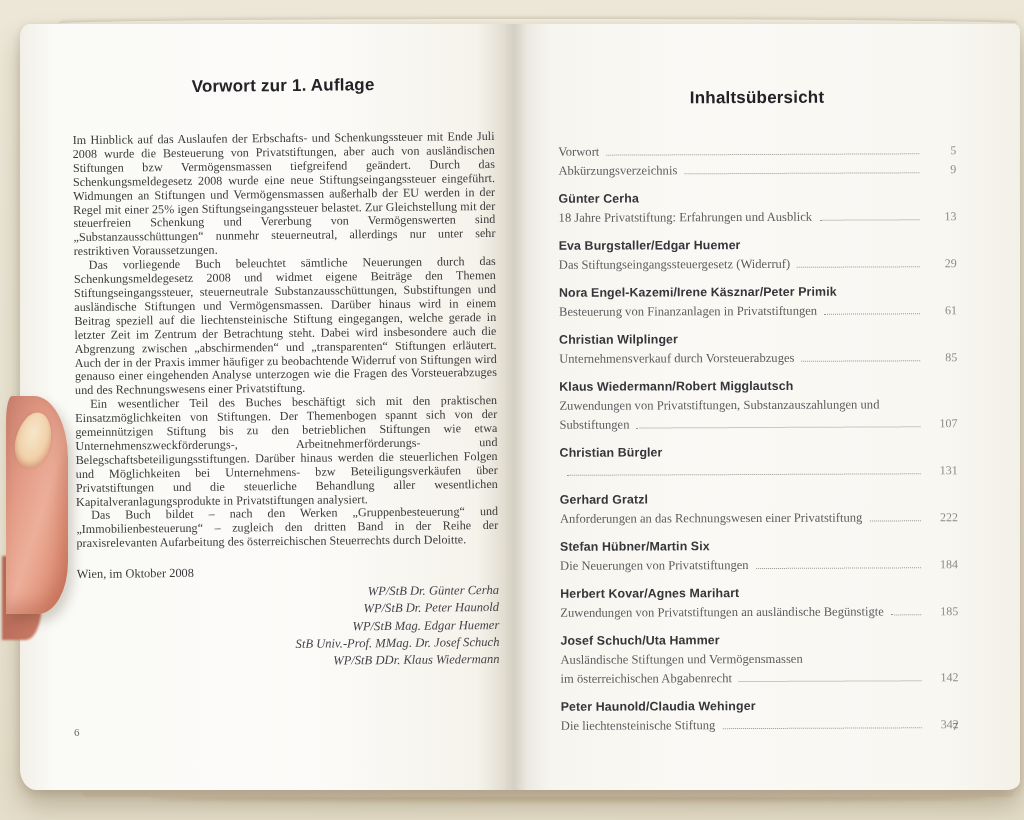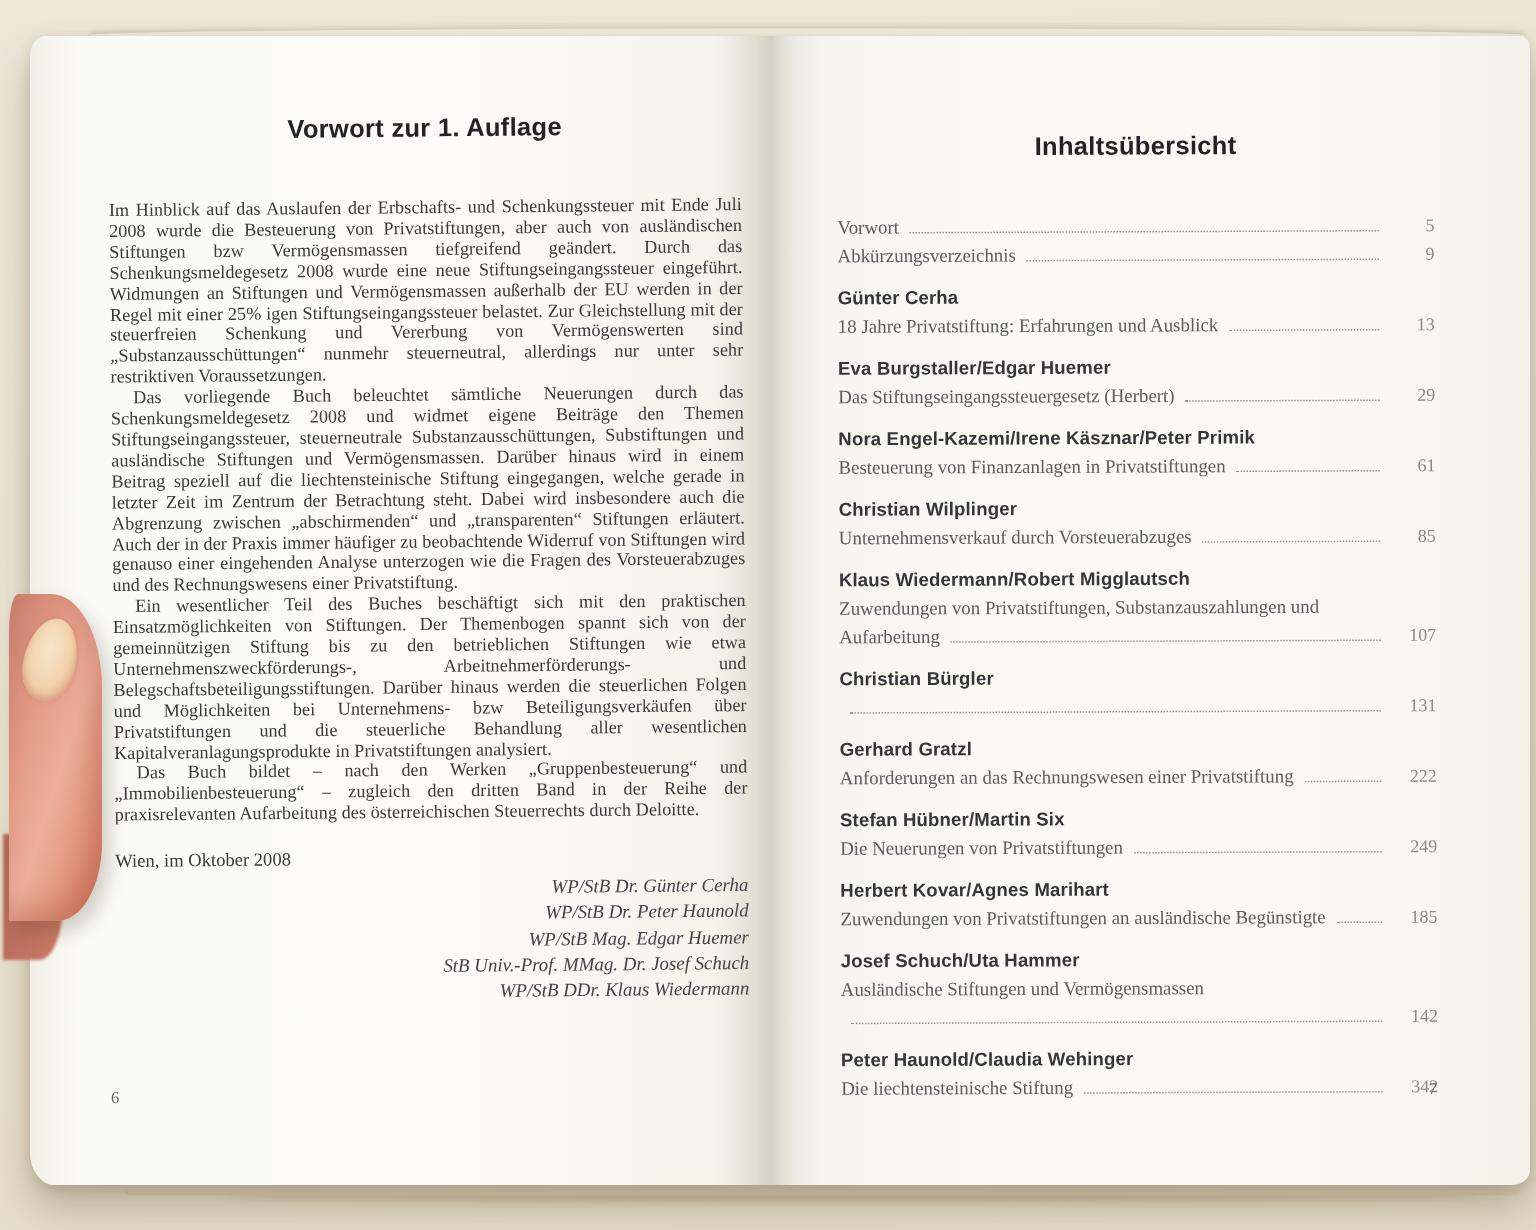--- a/index.html
+++ b/index.html
@@ -127,21 +127,21 @@
               <div class="toc-line">
                 <span class="toc-title">18 Jahre Privatstiftung: Erfahrungen und Ausblick</span>
                 <span class="toc-leader"></span>
                 <span class="toc-page">13</span>
               </div>
             </div>
 
             <div class="toc-group">
               <div class="toc-authors">Eva Burgstaller/Edgar Huemer</div>
               <div class="toc-line">
-                <span class="toc-title">Das Stiftungseingangssteuergesetz (Herbert)</span>
+                <span class="toc-title">Das Stiftungseingangssteuergesetz (Widerruf)</span>
                 <span class="toc-leader"></span>
                 <span class="toc-page">29</span>
               </div>
             </div>
 
             <div class="toc-group">
               <div class="toc-authors">Nora Engel-Kazemi/Irene Käsznar/Peter Primik</div>
               <div class="toc-line">
                 <span class="toc-title">Besteuerung von Finanzanlagen in Privatstiftungen</span>
                 <span class="toc-leader"></span>
@@ -155,21 +155,21 @@
                 <span class="toc-title">Unternehmensverkauf durch Vorsteuerabzuges</span>
                 <span class="toc-leader"></span>
                 <span class="toc-page">85</span>
               </div>
             </div>
 
             <div class="toc-group">
               <div class="toc-authors">Klaus Wiedermann/Robert Migglautsch</div>
               <div class="toc-pre">Zuwendungen von Privatstiftungen, Substanzauszahlungen und</div>
               <div class="toc-line">
-                <span class="toc-title">Aufarbeitung</span>
+                <span class="toc-title">Substiftungen</span>
                 <span class="toc-leader"></span>
                 <span class="toc-page">107</span>
               </div>
             </div>
 
             <div class="toc-group">
               <div class="toc-authors">Christian Bürgler</div>
               <div class="toc-line">
                 <span class="toc-leader"></span>
                 <span class="toc-page">131</span>
@@ -183,37 +183,38 @@
                 <span class="toc-leader"></span>
                 <span class="toc-page">222</span>
               </div>
             </div>
 
             <div class="toc-group">
               <div class="toc-authors">Stefan Hübner/Martin Six</div>
               <div class="toc-line">
                 <span class="toc-title">Die Neuerungen von Privatstiftungen</span>
                 <span class="toc-leader"></span>
-                <span class="toc-page">249</span>
+                <span class="toc-page">184</span>
               </div>
             </div>
 
             <div class="toc-group">
               <div class="toc-authors">Herbert Kovar/Agnes Marihart</div>
               <div class="toc-line">
                 <span class="toc-title">Zuwendungen von Privatstiftungen an ausländische Begünstigte</span>
                 <span class="toc-leader"></span>
                 <span class="toc-page">185</span>
               </div>
             </div>
 
             <div class="toc-group">
               <div class="toc-authors">Josef Schuch/Uta Hammer</div>
               <div class="toc-pre">Ausländische Stiftungen und Vermögensmassen</div>
               <div class="toc-line">
+                <span class="toc-title">im österreichischen Abgabenrecht</span>
                 <span class="toc-leader"></span>
                 <span class="toc-page">142</span>
               </div>
             </div>
 
             <div class="toc-group">
               <div class="toc-authors">Peter Haunold/Claudia Wehinger</div>
               <div class="toc-line">
                 <span class="toc-title">Die liechtensteinische Stiftung</span>
                 <span class="toc-leader"></span>

